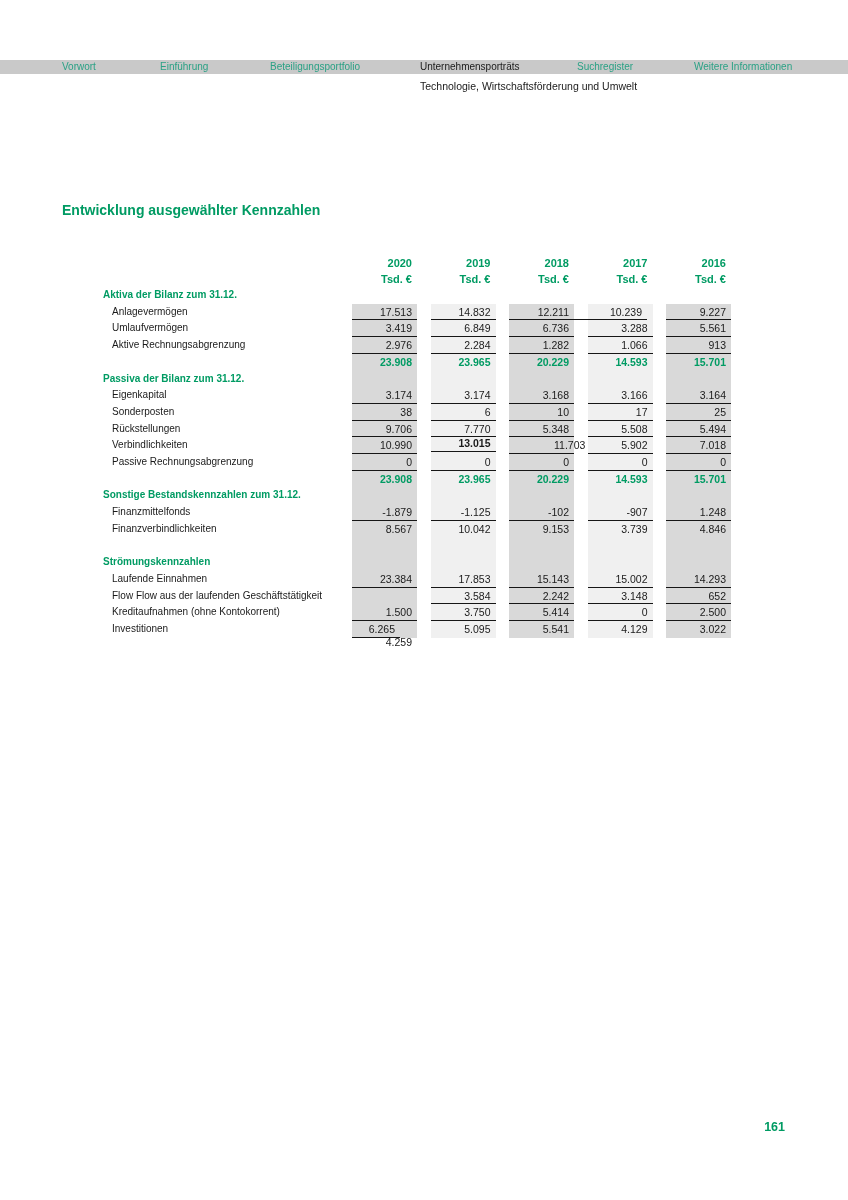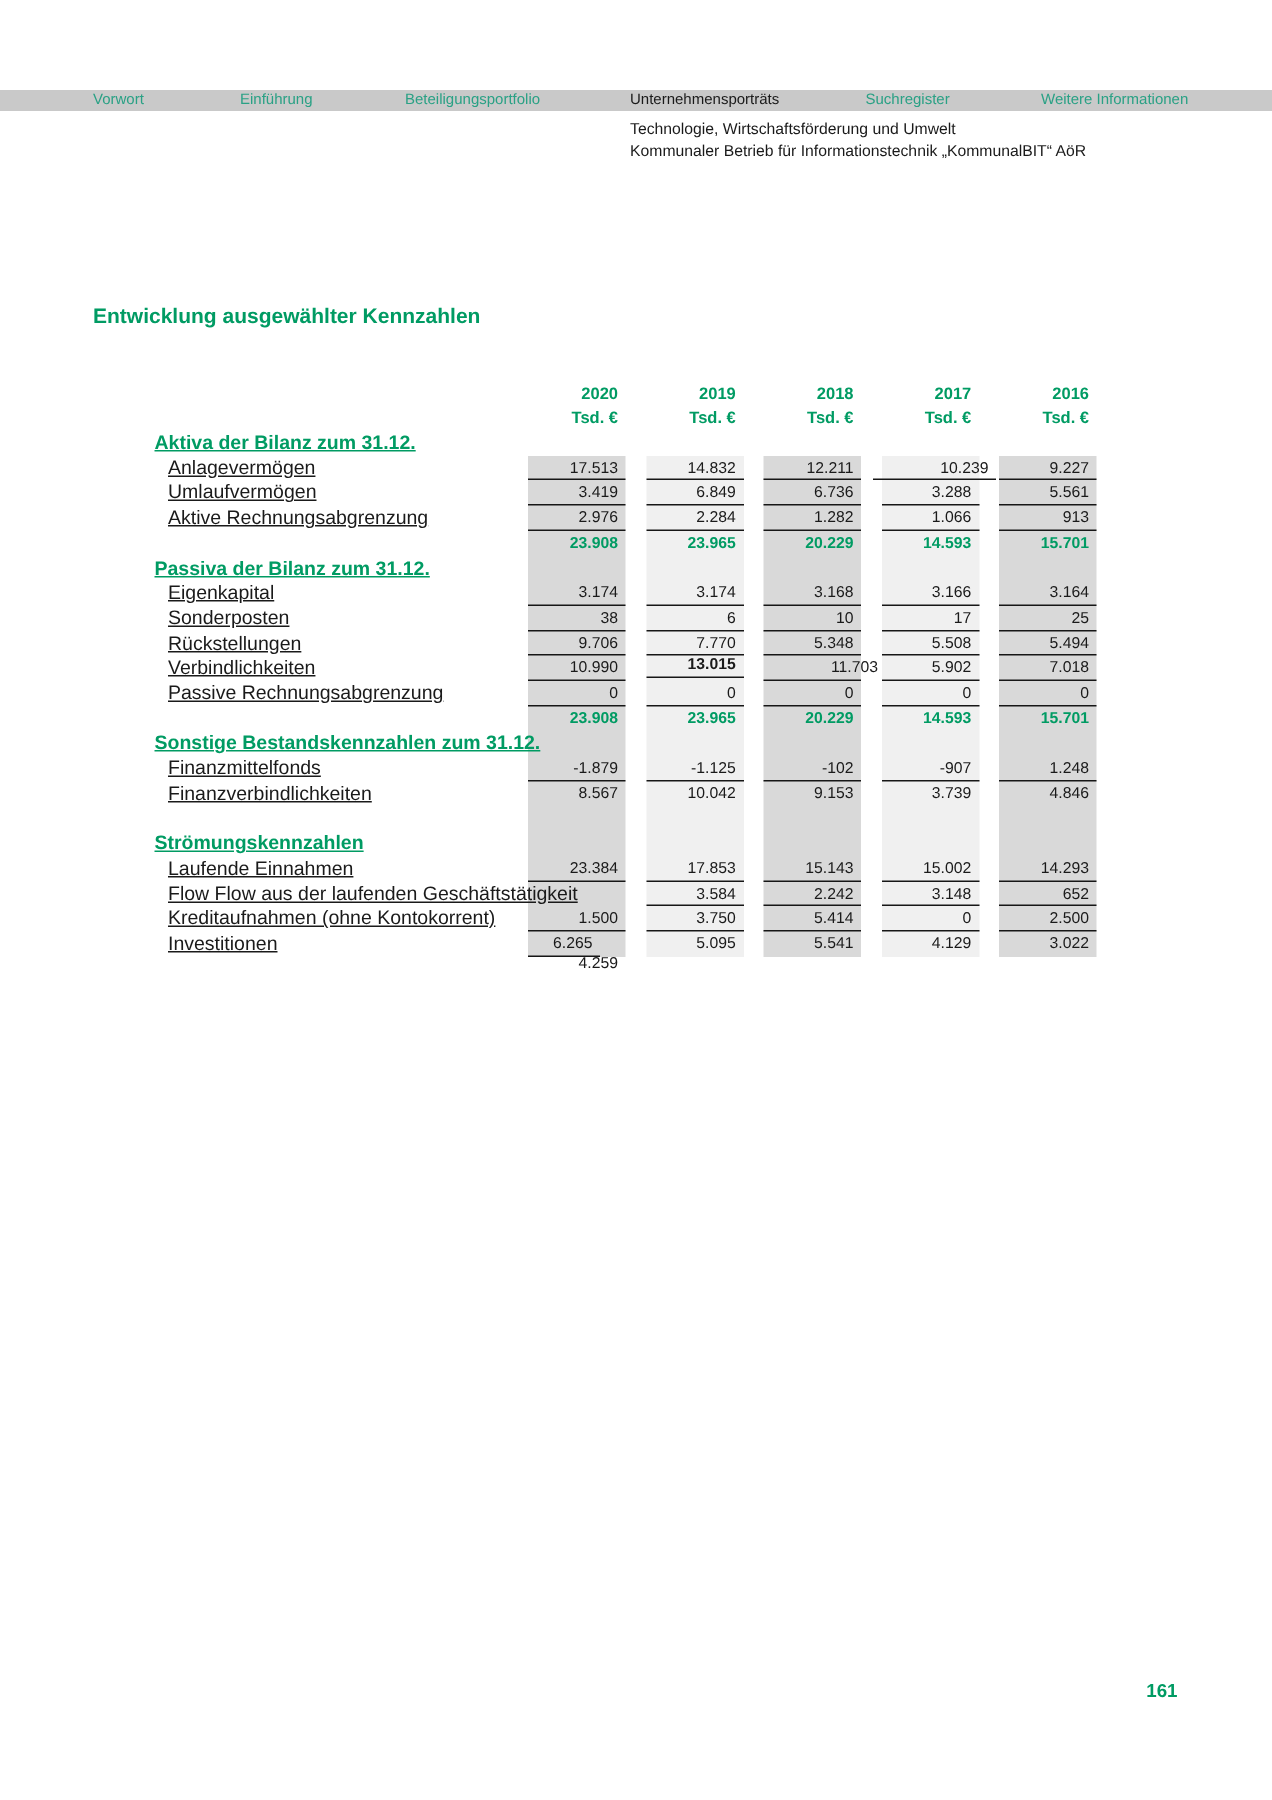--- a/index.html
+++ b/index.html
@@ -31,21 +31,21 @@
   .table-area { position:absolute; left:0; top:0; width:848px; height:720px; }
   .band { position:absolute; }
   .band.dark  { background:var(--band-dark,#d9d9d9); }
   .band.light { background:var(--band-light,#f0f0f0); }
   .col-head {
     position:absolute; height:15px; line-height:15px;
     font-size:11px; font-weight:bold; text-align:right;
     color:var(--green,#009b63); padding-right:5px;
   }
   .trow-label {
-    position:absolute; font-size:13px; white-space:nowrap; color:#1a1a1a;text-decoration:underline;
+    position:absolute; font-size:10px; white-space:nowrap; color:#1a1a1a;
   }
   .trow-label.section { color:var(--green,#009b63); font-weight:bold; }
   .cell {
     position:absolute; font-size:10.5px; text-align:right;
     padding-right:5px; color:#1a1a1a;
   }
   .cell.underline { border-bottom:1.5px solid #161616; }
   .cell.total { color:var(--green,#009b63); font-weight:bold; }
   .page-number {
     position:absolute; left:715px; top:1119px; width:70px;
@@ -62,21 +62,20 @@
       <span class="nav-item" style="left: 62px;">Vorwort</span>
       <span class="nav-item" style="left: 160px;">Einführung</span>
       <span class="nav-item" style="left: 270px;">Beteiligungsportfolio</span>
       <span class="nav-item active" style="left: 420px;">Unternehmensporträts</span>
       <span class="nav-item" style="left: 577px;">Suchregister</span>
       <span class="nav-item" style="left: 694px;">Weitere Informationen</span>
     </div>
 
   <div class="subheader">
     <div>Technologie, Wirtschaftsförderung und Umwelt</div>
-    <div>Kommunaler Betrieb für Informationstechnik „KommunalBIT“ AöR</div>
   </div>
 
   <div class="page-title">Entwicklung ausgewählter Kennzahlen</div>
 
   <div class="table-area">
       <div class="band dark" style="left: 352px; top: 303.7px; width: 65px; height: 334px;"></div>
       <div class="col-head" style="left: 352px; top: 256px; width: 65px;">2020</div>
       <div class="col-head" style="left: 352px; top: 271.5px; width: 65px;">Tsd. €</div>
       <div class="band light" style="left: 430.5px; top: 303.7px; width: 65px; height: 334px;"></div>
       <div class="col-head" style="left: 430.5px; top: 256px; width: 65px;">2019</div>
@@ -88,21 +87,21 @@
       <div class="col-head" style="left: 587.5px; top: 256px; width: 65px;">2017</div>
       <div class="col-head" style="left: 587.5px; top: 271.5px; width: 65px;">Tsd. €</div>
       <div class="band dark" style="left: 666px; top: 303.7px; width: 65px; height: 334px;"></div>
       <div class="col-head" style="left: 666px; top: 256px; width: 65px;">2016</div>
       <div class="col-head" style="left: 666px; top: 271.5px; width: 65px;">Tsd. €</div>
       <div class="trow-label section" style="left: 103px; top: 287px; height: 16.7px; line-height: 16.7px;">Aktiva der Bilanz zum 31.12.</div>
       <div class="trow-label" style="left: 112px; top: 303.7px; height: 16.7px; line-height: 16.7px;">Anlagevermögen</div>
       <div class="cell underline" style="left: 352px; top: 303.7px; width: 65px; height: 16.7px; line-height: 16.7px;">17.513</div>
       <div class="cell underline" style="left: 430.5px; top: 303.7px; width: 65px; height: 16.7px; line-height: 16.7px;">14.832</div>
       <div class="cell underline" style="left: 509px; top: 303.7px; width: 65px; height: 16.7px; line-height: 16.7px;">12.211</div>
-      <div class="cell underline" style="left: 582px; top: 303.7px; width: 82px; height: 16.7px; line-height: 16.7px;">10.239</div>
+      <div class="cell underline" style="left: 565px; top: 303.7px; width: 82px; height: 16.7px; line-height: 16.7px;">10.239</div>
       <div class="cell underline" style="left: 666px; top: 303.7px; width: 65px; height: 16.7px; line-height: 16.7px;">9.227</div>
       <div class="trow-label" style="left: 112px; top: 320.4px; height: 16.7px; line-height: 16.7px;">Umlaufvermögen</div>
       <div class="cell underline" style="left: 352px; top: 320.4px; width: 65px; height: 16.7px; line-height: 16.7px;">3.419</div>
       <div class="cell underline" style="left: 430.5px; top: 320.4px; width: 65px; height: 16.7px; line-height: 16.7px;">6.849</div>
       <div class="cell underline" style="left: 509px; top: 320.4px; width: 65px; height: 16.7px; line-height: 16.7px;">6.736</div>
       <div class="cell underline" style="left: 587.5px; top: 320.4px; width: 65px; height: 16.7px; line-height: 16.7px;">3.288</div>
       <div class="cell underline" style="left: 666px; top: 320.4px; width: 65px; height: 16.7px; line-height: 16.7px;">5.561</div>
       <div class="trow-label" style="left: 112px; top: 337.1px; height: 16.7px; line-height: 16.7px;">Aktive Rechnungsabgrenzung</div>
       <div class="cell underline" style="left: 352px; top: 337.1px; width: 65px; height: 16.7px; line-height: 16.7px;">2.976</div>
       <div class="cell underline" style="left: 430.5px; top: 337.1px; width: 65px; height: 16.7px; line-height: 16.7px;">2.284</div>

